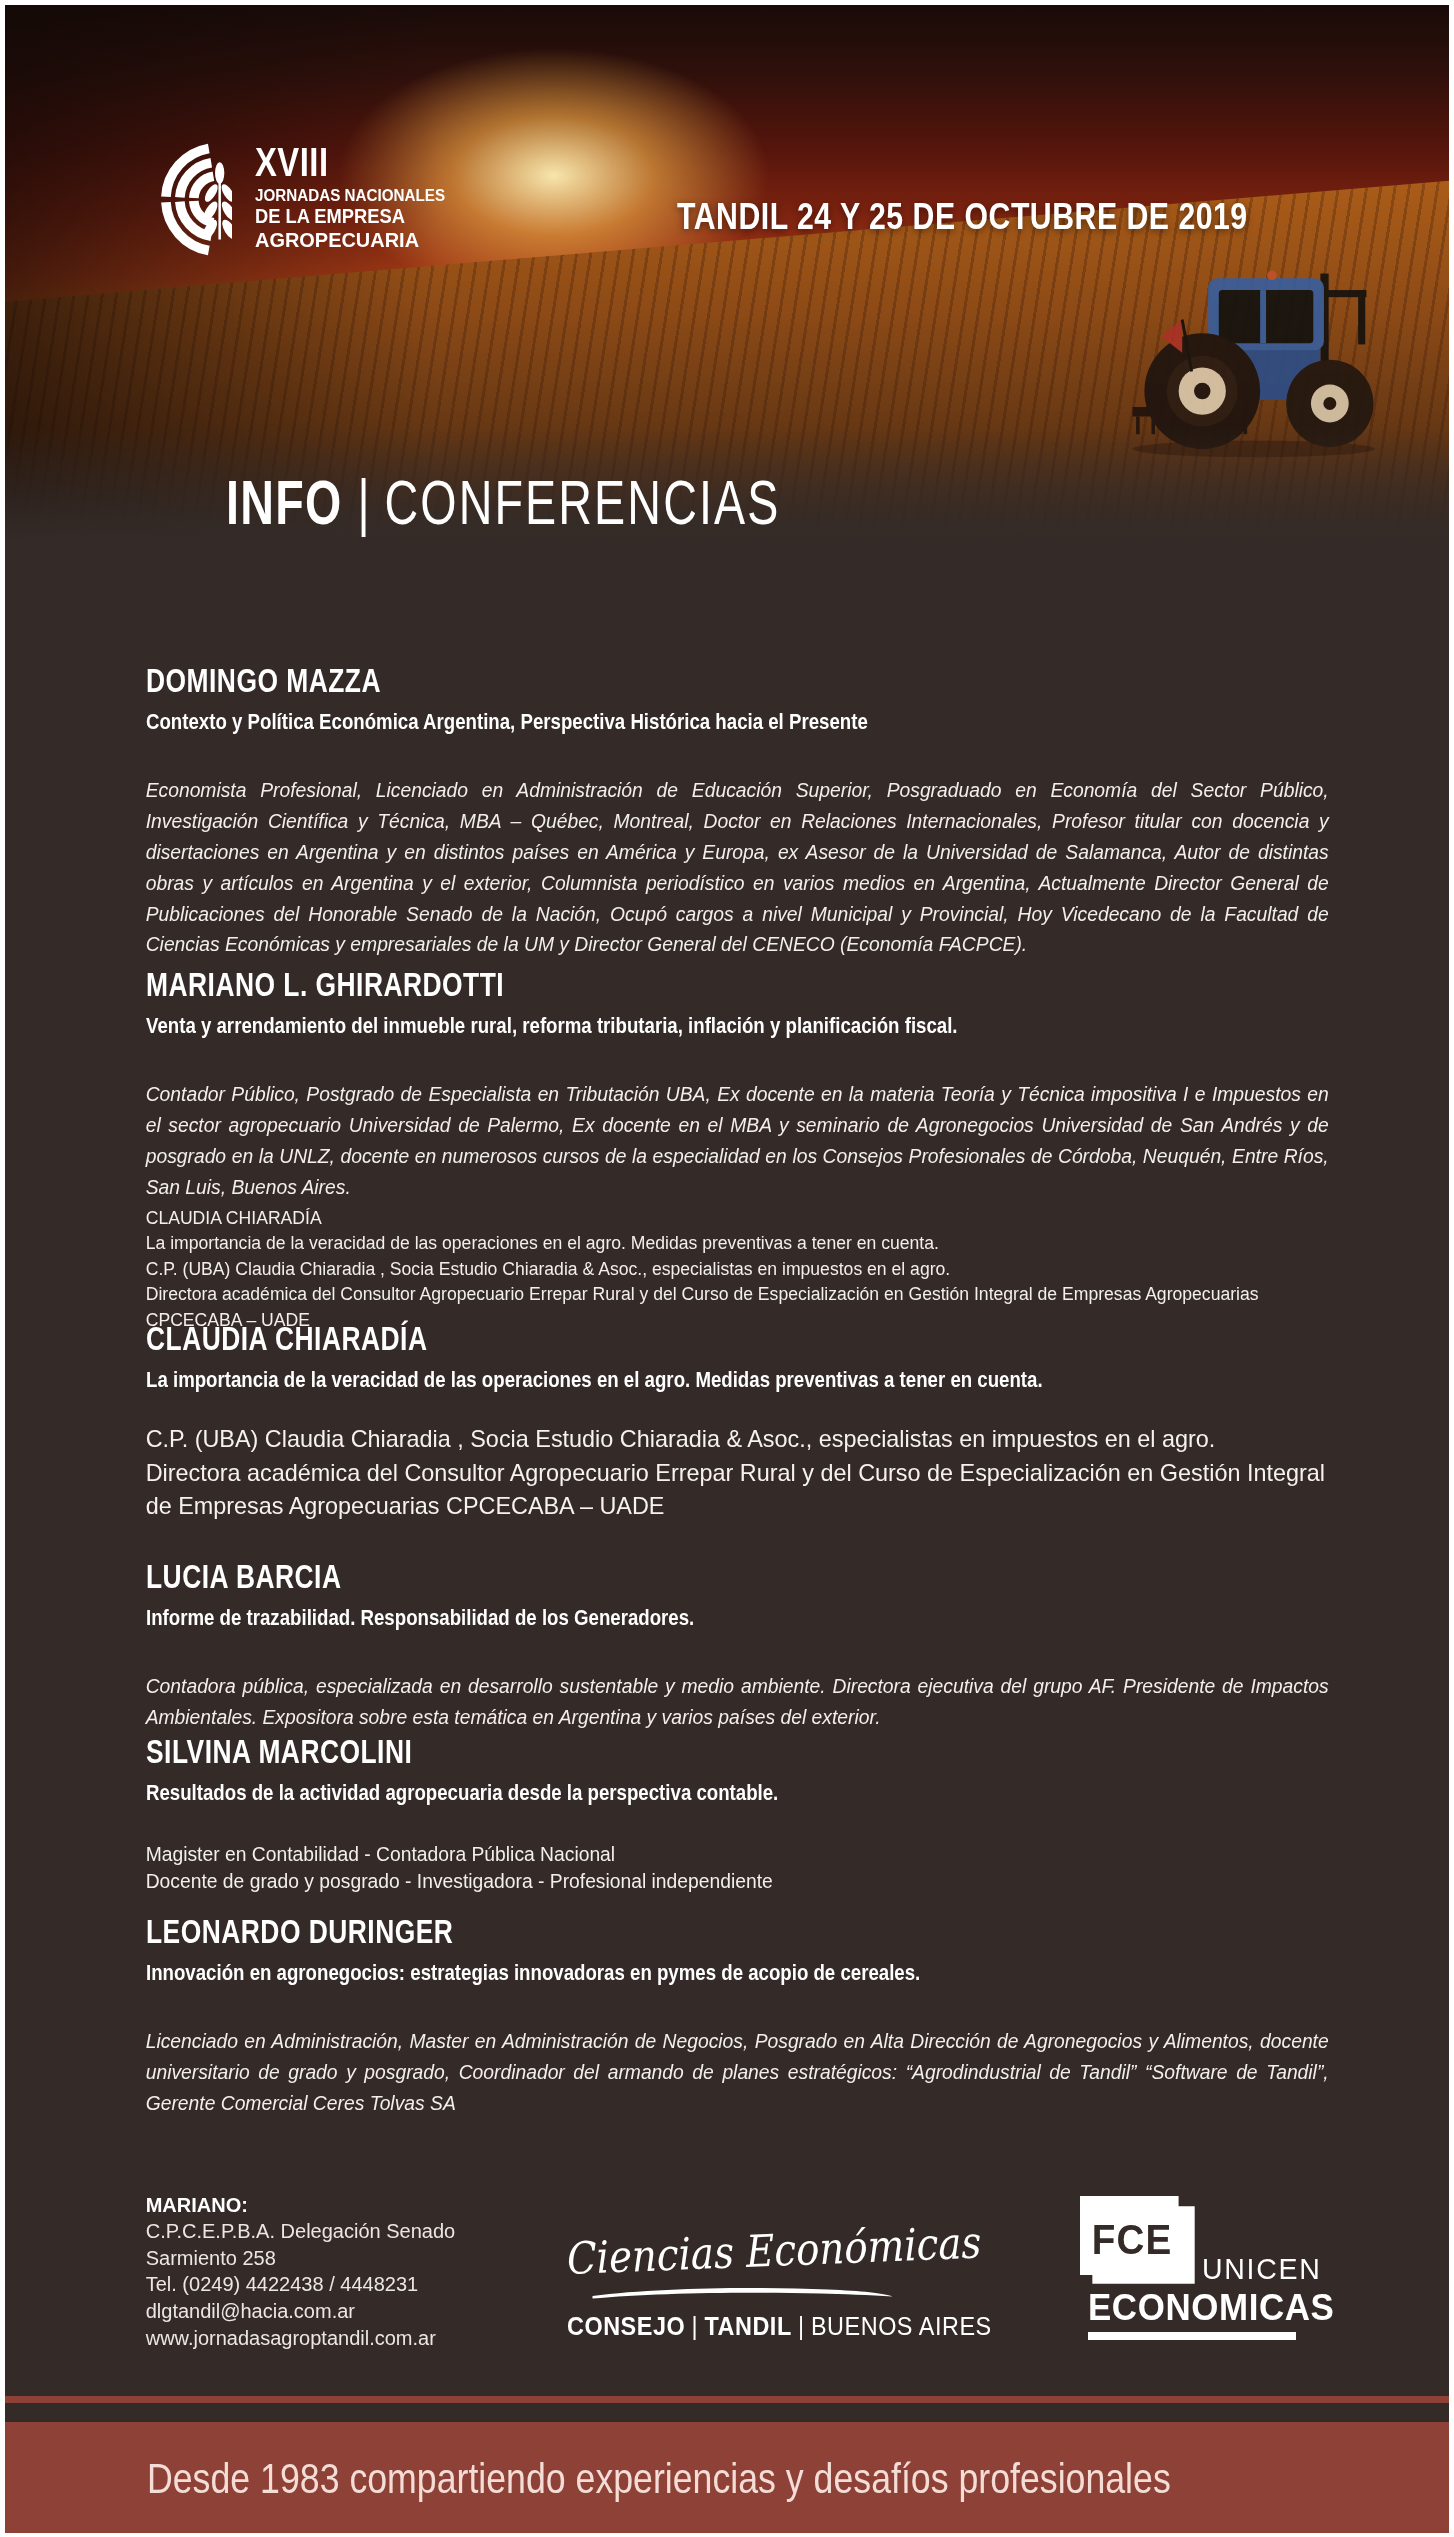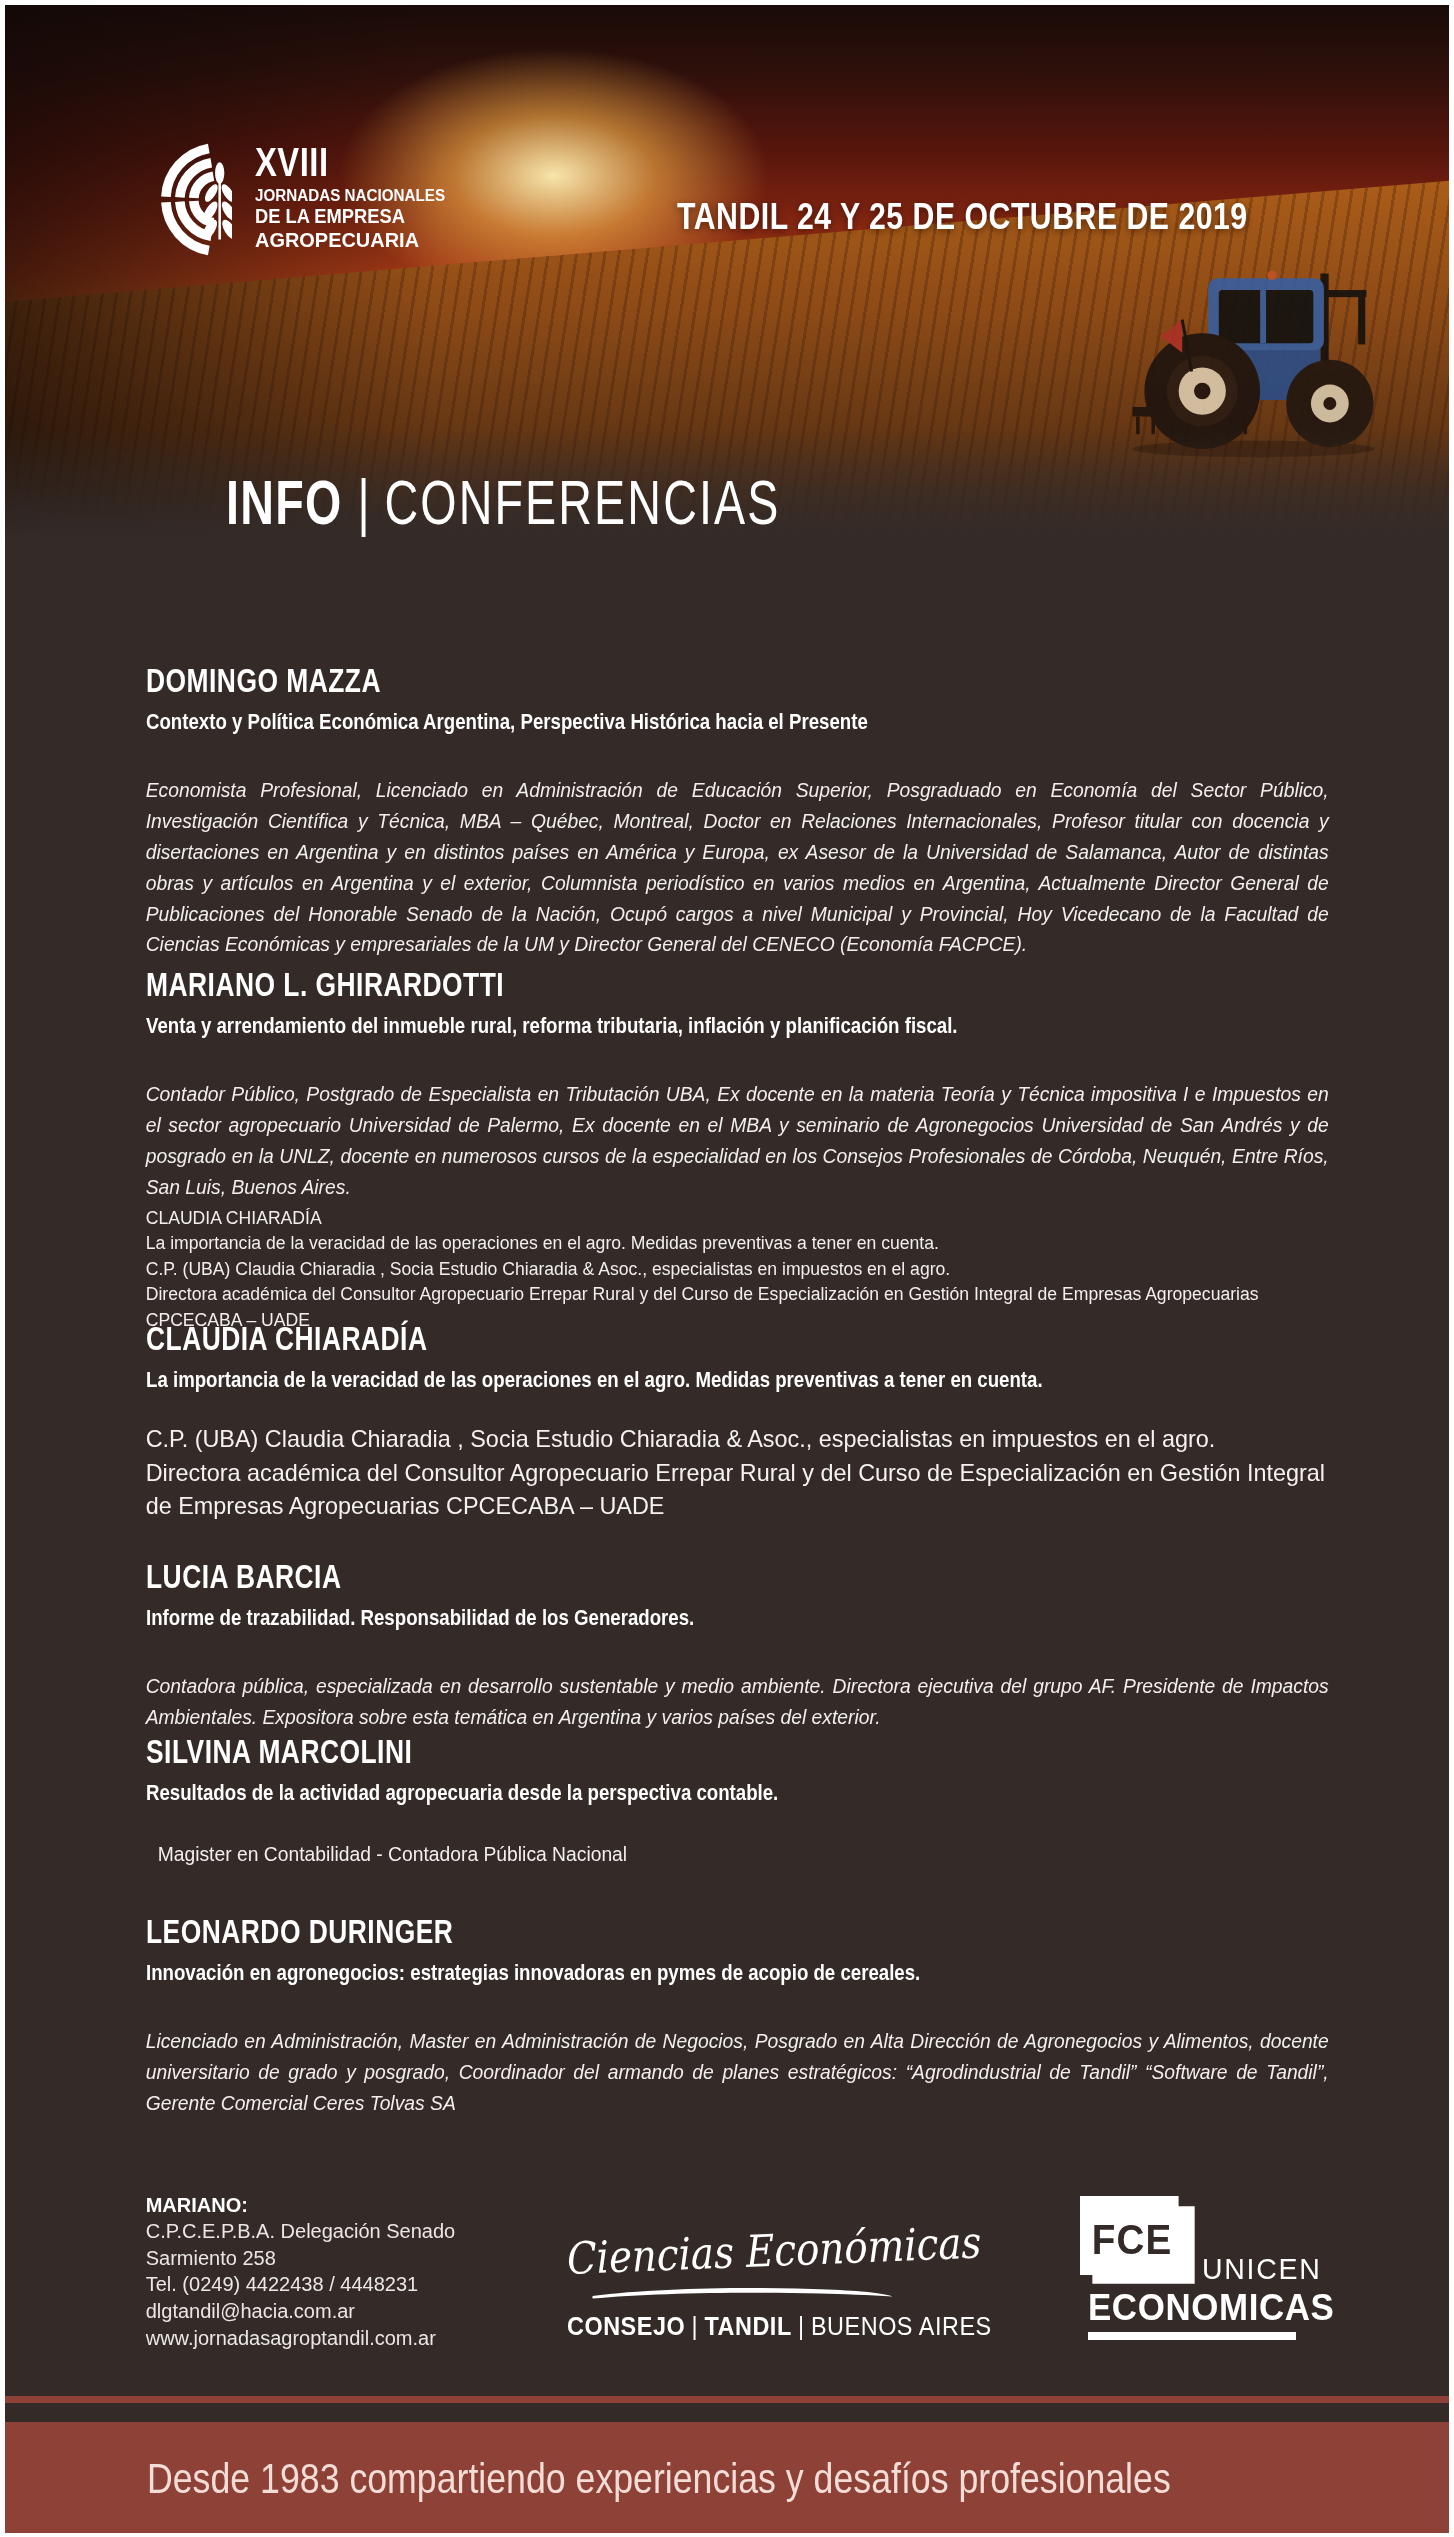--- a/index.html
+++ b/index.html
@@ -60,21 +60,21 @@
   
   .section{position:absolute;left:141px;width:1183px;}
   .sec-name{font-size:33px;font-weight:bold;white-space:nowrap;letter-spacing:0.6px;transform:scaleX(.8);transform-origin:0 0;}
   .sec-topic{margin-top:9.4px;font-size:21.7px;font-weight:bold;white-space:nowrap;transform:scaleX(.86);transform-origin:0 0;}
   .sec-bio{margin-top:41px;font-size:19.3px;line-height:1.6;text-align:justify;color:#f2efed;font-style:italic;}
   .note{margin-top:2.3px;font-size:17.6px;line-height:1.45;color:#f2efed;}
   .note p{margin:0;}
   .big-lines{margin-top:30px;font-size:23.4px;line-height:1.43;color:#f5f2f0;}
   .big-lines p{margin:0;}
   .line-list{margin-top:35px;font-size:19.3px;line-height:1.42;color:#f2efed;}
-  .line-list p{margin:12px;}
+  .line-list p{margin:0;}
 
   .s-mazza{top:657px;}
   .s-ghirardotti{top:961px;}
   .s-chiaradia{top:1315px;}
   .s-barcia{top:1553px;}
   .s-marcolini{top:1728px;}
   .s-duringer{top:1908px;}
 
   
   .informes{position:absolute;left:141px;top:2187px;color:#ebe7e5;}
@@ -232,20 +232,21 @@
       <div class="sec-name">LUCIA BARCIA</div>
       <div class="sec-topic">Informe de trazabilidad. Responsabilidad de los Generadores.</div>
       <div class="sec-bio">Contadora pública, especializada  en desarrollo sustentable  y medio ambiente.  Directora ejecutiva del grupo AF. Presidente de Impactos Ambientales. Expositora sobre esta temática en Argentina y  varios países del exterior.</div>
     </div>
 
     <div class="section s-marcolini">
       <div class="sec-name">SILVINA MARCOLINI</div>
       <div class="sec-topic">Resultados de la actividad agropecuaria desde la perspectiva contable.</div>
       <div class="line-list">
         <p>Magister en Contabilidad - Contadora Pública Nacional</p>
+        <p>Docente de grado y posgrado - Investigadora - Profesional independiente</p>
       </div>
     </div>
 
     <div class="section s-duringer">
       <div class="sec-name">LEONARDO DURINGER</div>
       <div class="sec-topic">Innovación en agronegocios: estrategias innovadoras en pymes de acopio de cereales.</div>
       <div class="sec-bio">Licenciado en Administración,  Master en Administración de Negocios, Posgrado en Alta Dirección de Agronegocios y Alimentos, docente universitario de grado y posgrado, Coordinador del armando de planes estratégicos: “Agrodindustrial de Tandil” “Software de Tandil”, Gerente Comercial Ceres Tolvas SA</div>
     </div>
 
     <div class="informes">

